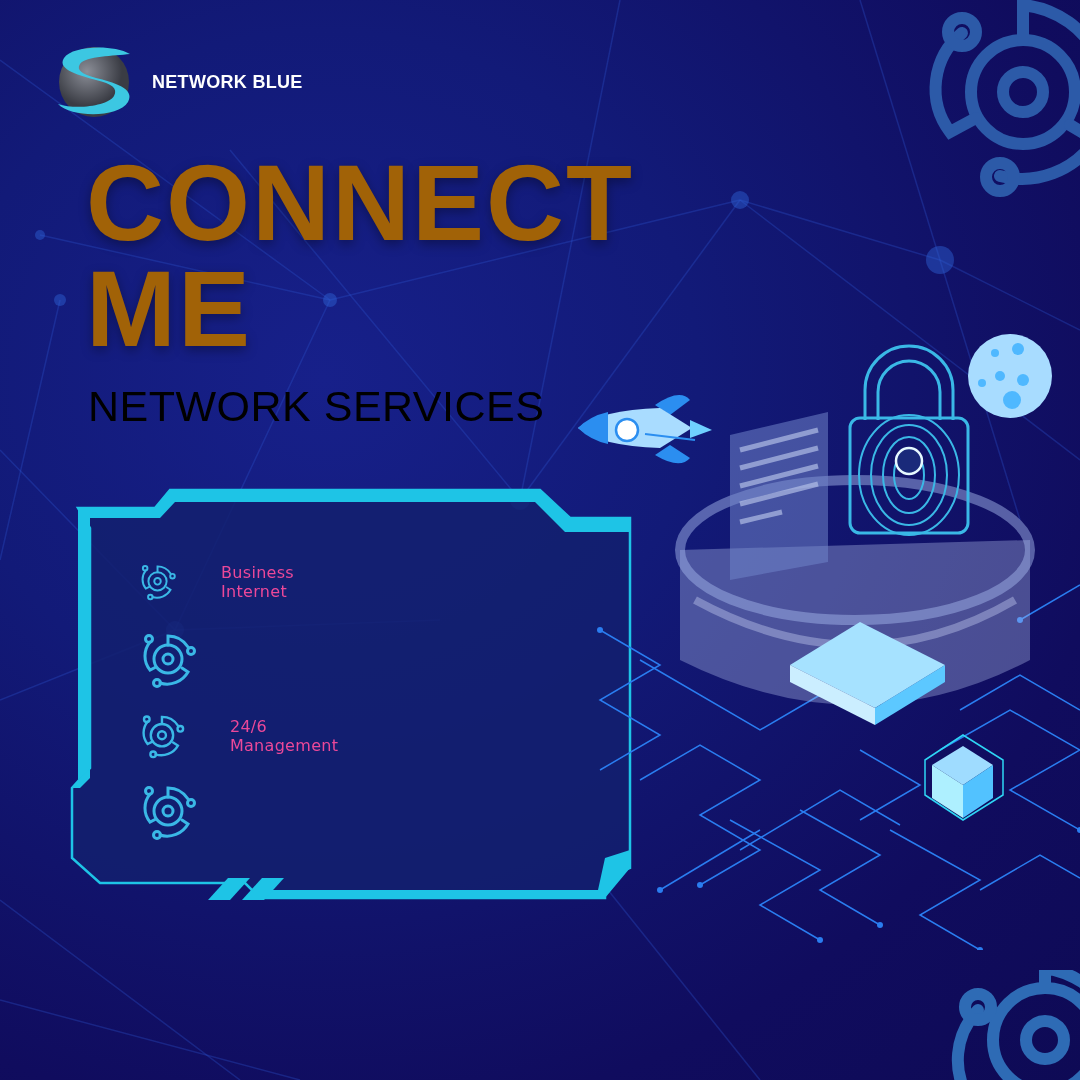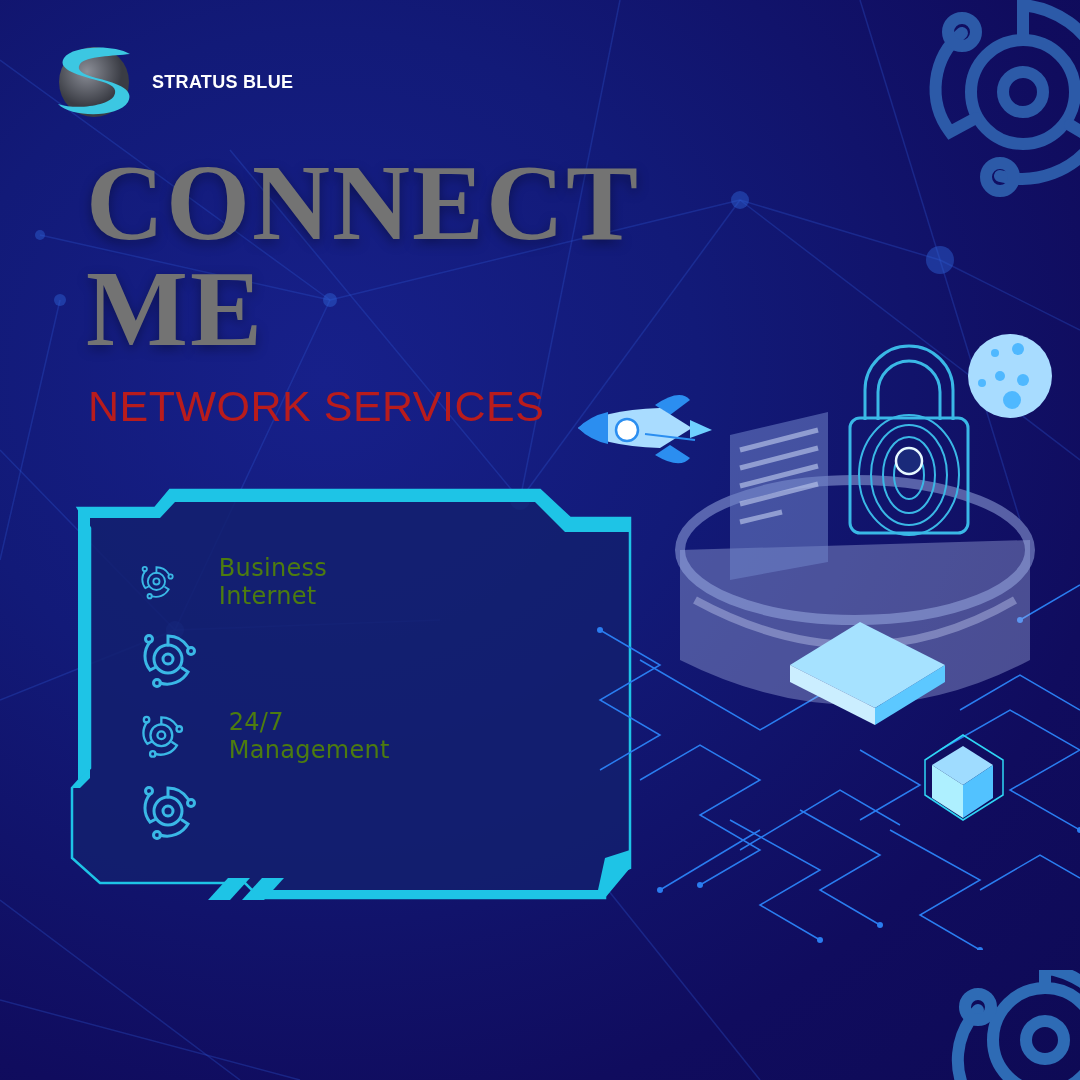--- a/index.html
+++ b/index.html
@@ -3,28 +3,28 @@
 <meta charset="utf-8">
 <style>
   html, body { margin:0; padding:0; }
   body { width:1080px; height:1080px; overflow:hidden; position:relative;
     background: radial-gradient(ellipse at 30% 35%, #17208a 0%, #121a78 35%, #100c5e 75%, #0e0a55 100%);
     font-family: "DejaVu Sans", sans-serif; }
   .abs { position:absolute; }
   #bg-net { position:absolute; left:0; top:0; }
   .logo { left:52px; top:42px; display:flex; align-items:center; gap:16px; }
   .brand { color:#fff; font-weight:bold; font-size:18px; letter-spacing:0.3px; font-family:"Liberation Sans", sans-serif; }
-  .h1 { left:86px; top:150px; color:#737373; font-family:Liberation Serif, serif; font-weight:bold;
+  .h1 { left:86px; top:150px; color:#a16207; font-family:Liberation Sans, sans-serif; font-weight:bold;
         font-size:108px; line-height:106px; letter-spacing:2px; text-shadow:0 4px 12px rgba(0,0,0,0.35); }
-  .sub { left:88px; top:382px; color:#b91c1c; font-family:"Liberation Sans", sans-serif; font-size:43px; letter-spacing:0.5px; }
+  .sub { left:88px; top:382px; color:#000000; font-family:"Liberation Sans", sans-serif; font-size:43px; letter-spacing:0.5px; }
   .panel-svg { left:60px; top:478px; }
   .features { left:138px; top:552px; }
   .feat { position:absolute; left:0; display:flex; align-items:center; }
   .feat .ic { width:60px; height:60px; }
-  .feat .lbl { margin-left:44px; color:#4d7c0f; font-family:"DejaVu Sans", sans-serif; font-size:24px; letter-spacing:0.3px; }
+  .feat .lbl { margin-left:44px; color:#ec4899; font-family:"DejaVu Sans", sans-serif; font-size:16px; letter-spacing:0.3px; }
 </style>
 </head>
 <body>
 
 <svg id="bg-net" width="1080" height="1080">
   <g stroke="#2a4fc8" stroke-opacity="0.35" stroke-width="1.5" fill="none">
     <line x1="0" y1="60" x2="330" y2="300"></line>
     <line x1="330" y1="300" x2="740" y2="200"></line>
     <line x1="740" y1="200" x2="940" y2="260"></line>
     <line x1="940" y1="260" x2="1080" y2="330"></line>
@@ -81,21 +81,21 @@
   <svg width="84" height="80" viewBox="0 0 84 80">
     <defs>
         <radialGradient id="sph" cx="40%" cy="35%">
           <stop offset="0" stop-color="#8b8e97"></stop>
           <stop offset="1" stop-color="#3a3c44"></stop>
         </radialGradient>
       </defs>
     <circle cx="42" cy="40" r="35" fill="url(#sph)"></circle>
     <path d="M78,12 C60,2 20,4 12,16 C4,28 30,34 44,38 C60,42 66,46 62,54 C56,64 24,68 6,62 C20,76 66,76 76,60 C84,46 60,40 44,36 C30,32 24,28 28,22 C34,14 62,14 78,12 Z" fill="#3cc7e2"></path>
   </svg>
-  <span class="brand">STRATUS BLUE</span>
+  <span class="brand">NETWORK BLUE</span>
 </div>
 
 <div class="abs h1">
   <div>CONNECT</div>
   <div>ME</div>
 </div>
 <div class="abs sub">NETWORK SERVICES</div>
 
 <svg class="abs panel-svg" width="580" height="440">
   <path d="M18,30 L95,30 L110,12 L480,12 L510,40 L570,40 L570,390 L545,400 L545,420 L200,420 L185,405 L40,405 L12,380 L12,310 L30,290 L30,50 Z" fill="#13206e" fill-opacity="0.85" stroke="#1ec4e6" stroke-width="2.5"></path>
@@ -142,21 +142,21 @@
         <circle cx="30" cy="29" r="5"></circle>
           <circle cx="30" cy="29" r="14"></circle>
         <path d="M30,15 L30,6 A24,24 0 0 1 50,17"></path>
           <circle cx="53" cy="21" r="3.5"></circle>
         <path d="M12,12 A22,22 0 0 0 12,40 L18,37"></path>
           <circle cx="11" cy="9" r="3.5"></circle>
         <path d="M22,53 A24,24 0 0 0 50,42 L44,38"></path>
           <circle cx="19" cy="53" r="3.5"></circle>
       </g>
     </svg>
-    <span class="lbl">24/7 Management</span>
+    <span class="lbl">24/6 Management</span>
   </div>
   <div class="feat" style="top:230px">
     <svg class="ic" viewBox="0 0 60 60">
       <g stroke="#3ab8e6" stroke-width="3" fill="none" stroke-linecap="round">
         <circle cx="30" cy="29" r="5"></circle>
           <circle cx="30" cy="29" r="14"></circle>
         <path d="M30,15 L30,6 A24,24 0 0 1 50,17"></path>
           <circle cx="53" cy="21" r="3.5"></circle>
         <path d="M12,12 A22,22 0 0 0 12,40 L18,37"></path>
           <circle cx="11" cy="9" r="3.5"></circle>

